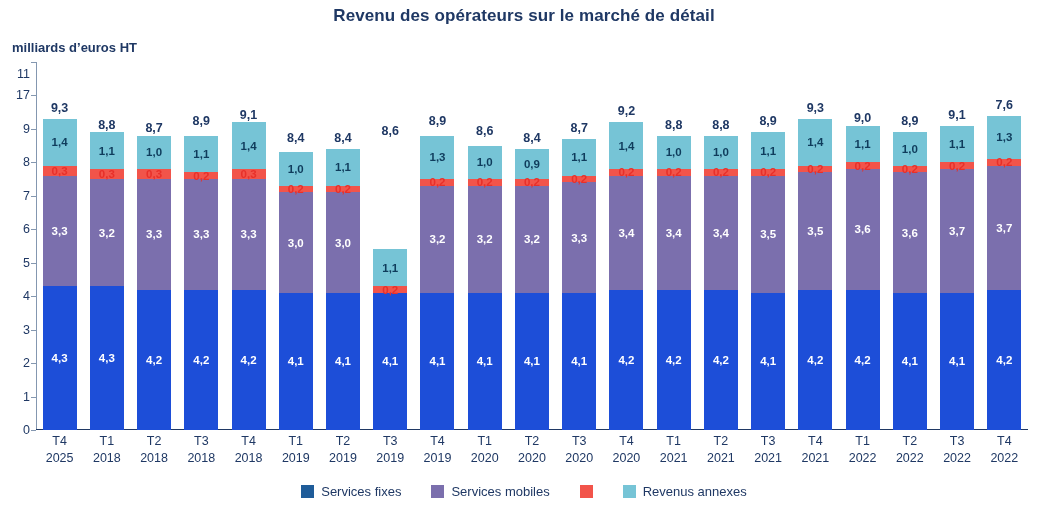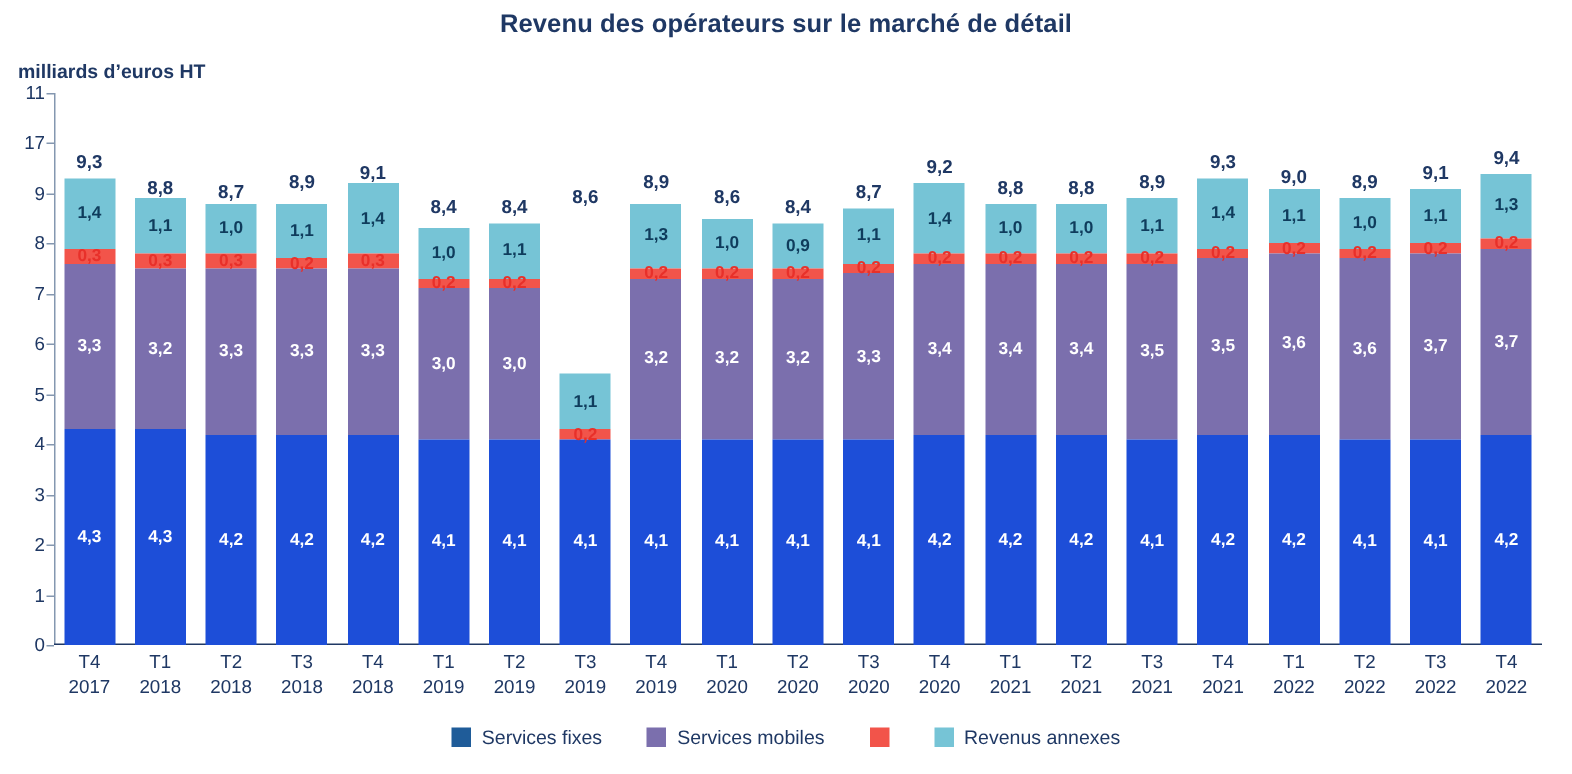--- a/index.html
+++ b/index.html
@@ -197,21 +197,21 @@
         <div class="y-tick" style="top: 167.273px;">6</div>
         <div class="tick-mark" style="top: 167.273px;"></div>
         <div class="y-tick" style="top: 133.818px;">7</div>
         <div class="tick-mark" style="top: 133.818px;"></div>
         <div class="y-tick" style="top: 100.364px;">8</div>
         <div class="tick-mark" style="top: 100.364px;"></div>
         <div class="y-tick" style="top: 66.9091px;">9</div>
         <div class="tick-mark" style="top: 66.9091px;"></div>
         <div class="y-tick" style="top: 33.4545px;">17</div>
         <div class="tick-mark" style="top: 33.4545px;"></div>
-        <div class="y-tick" style="top: 0px;">11</div>
+        <div class="y-tick" style="top: 12px;">11</div>
         <div class="tick-mark" style="top: 0px;"></div>
       </div>
     <div class="bars" id="bars">
         <div class="bar-col">
           <div class="bar-stack">
             <div class="total-label" style="bottom: 315.127px;">9,3</div>
             <div class="seg s3" style="height: 46.8364px;">
               <span>1,4</span>
             </div>
             <div class="seg s2" style="height: 10.0364px;">
@@ -540,21 +540,21 @@
             <div class="seg s1" style="height: 123.782px;">
               <span>3,7</span>
             </div>
             <div class="seg s0" style="height: 137.164px;">
               <span>4,1</span>
             </div>
           </div>
         </div>
         <div class="bar-col">
           <div class="bar-stack">
-            <div class="total-label" style="bottom: 318.473px;">9,4</div>
+            <div class="total-label" style="bottom: 318.473px;">7,6</div>
             <div class="seg s3" style="height: 43.4909px;">
               <span>1,3</span>
             </div>
             <div class="seg s2" style="height: 6.69091px;">
               <span>0,2</span>
             </div>
             <div class="seg s1" style="height: 123.782px;">
               <span>3,7</span>
             </div>
             <div class="seg s0" style="height: 140.509px;">
@@ -562,21 +562,21 @@
             </div>
           </div>
         </div>
       </div>
   </div>
 </div>
 
 <div id="x-labels">
     <div class="x-col">
       <div>T4</div>
-      <div>2017</div>
+      <div>2025</div>
     </div>
     <div class="x-col">
       <div>T1</div>
       <div>2018</div>
     </div>
     <div class="x-col">
       <div>T2</div>
       <div>2018</div>
     </div>
     <div class="x-col">

